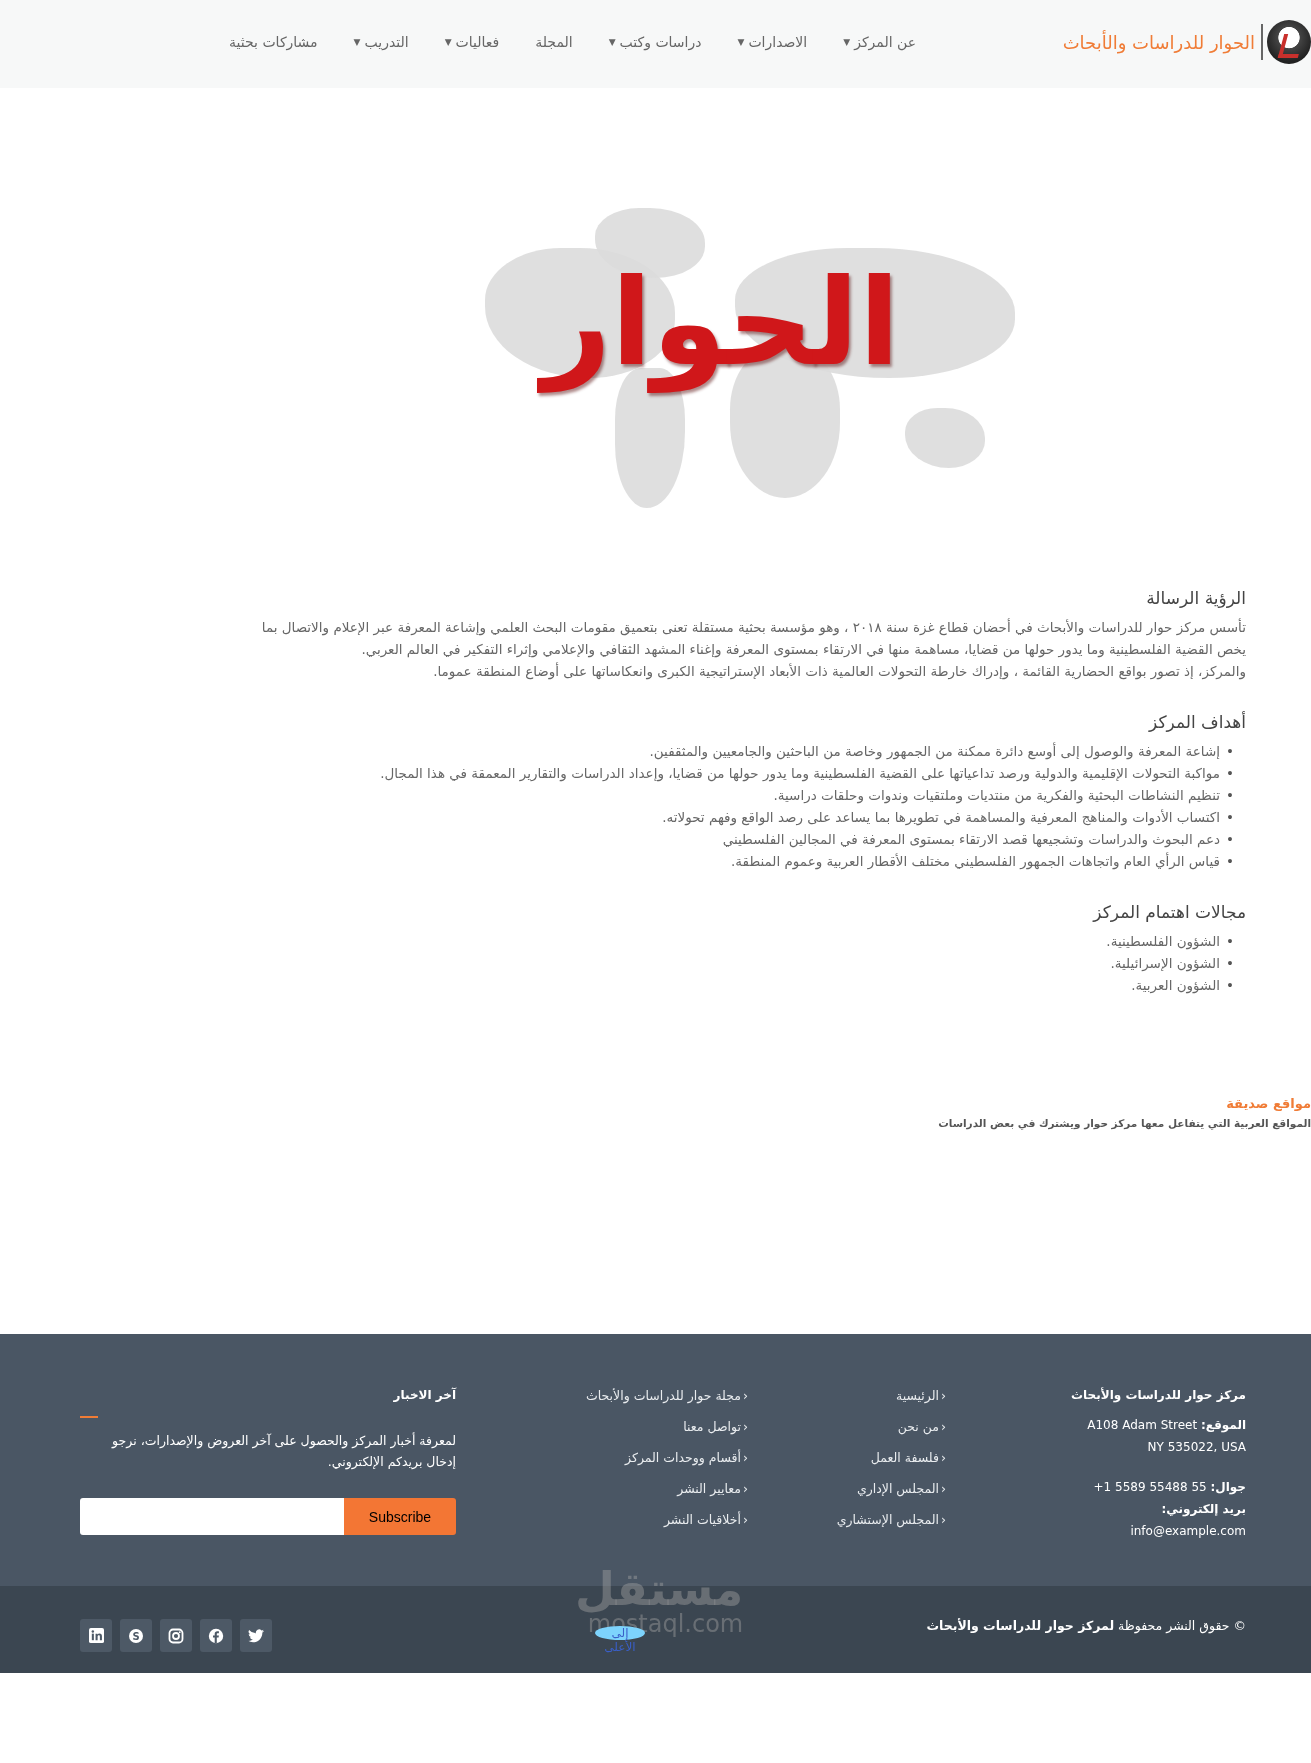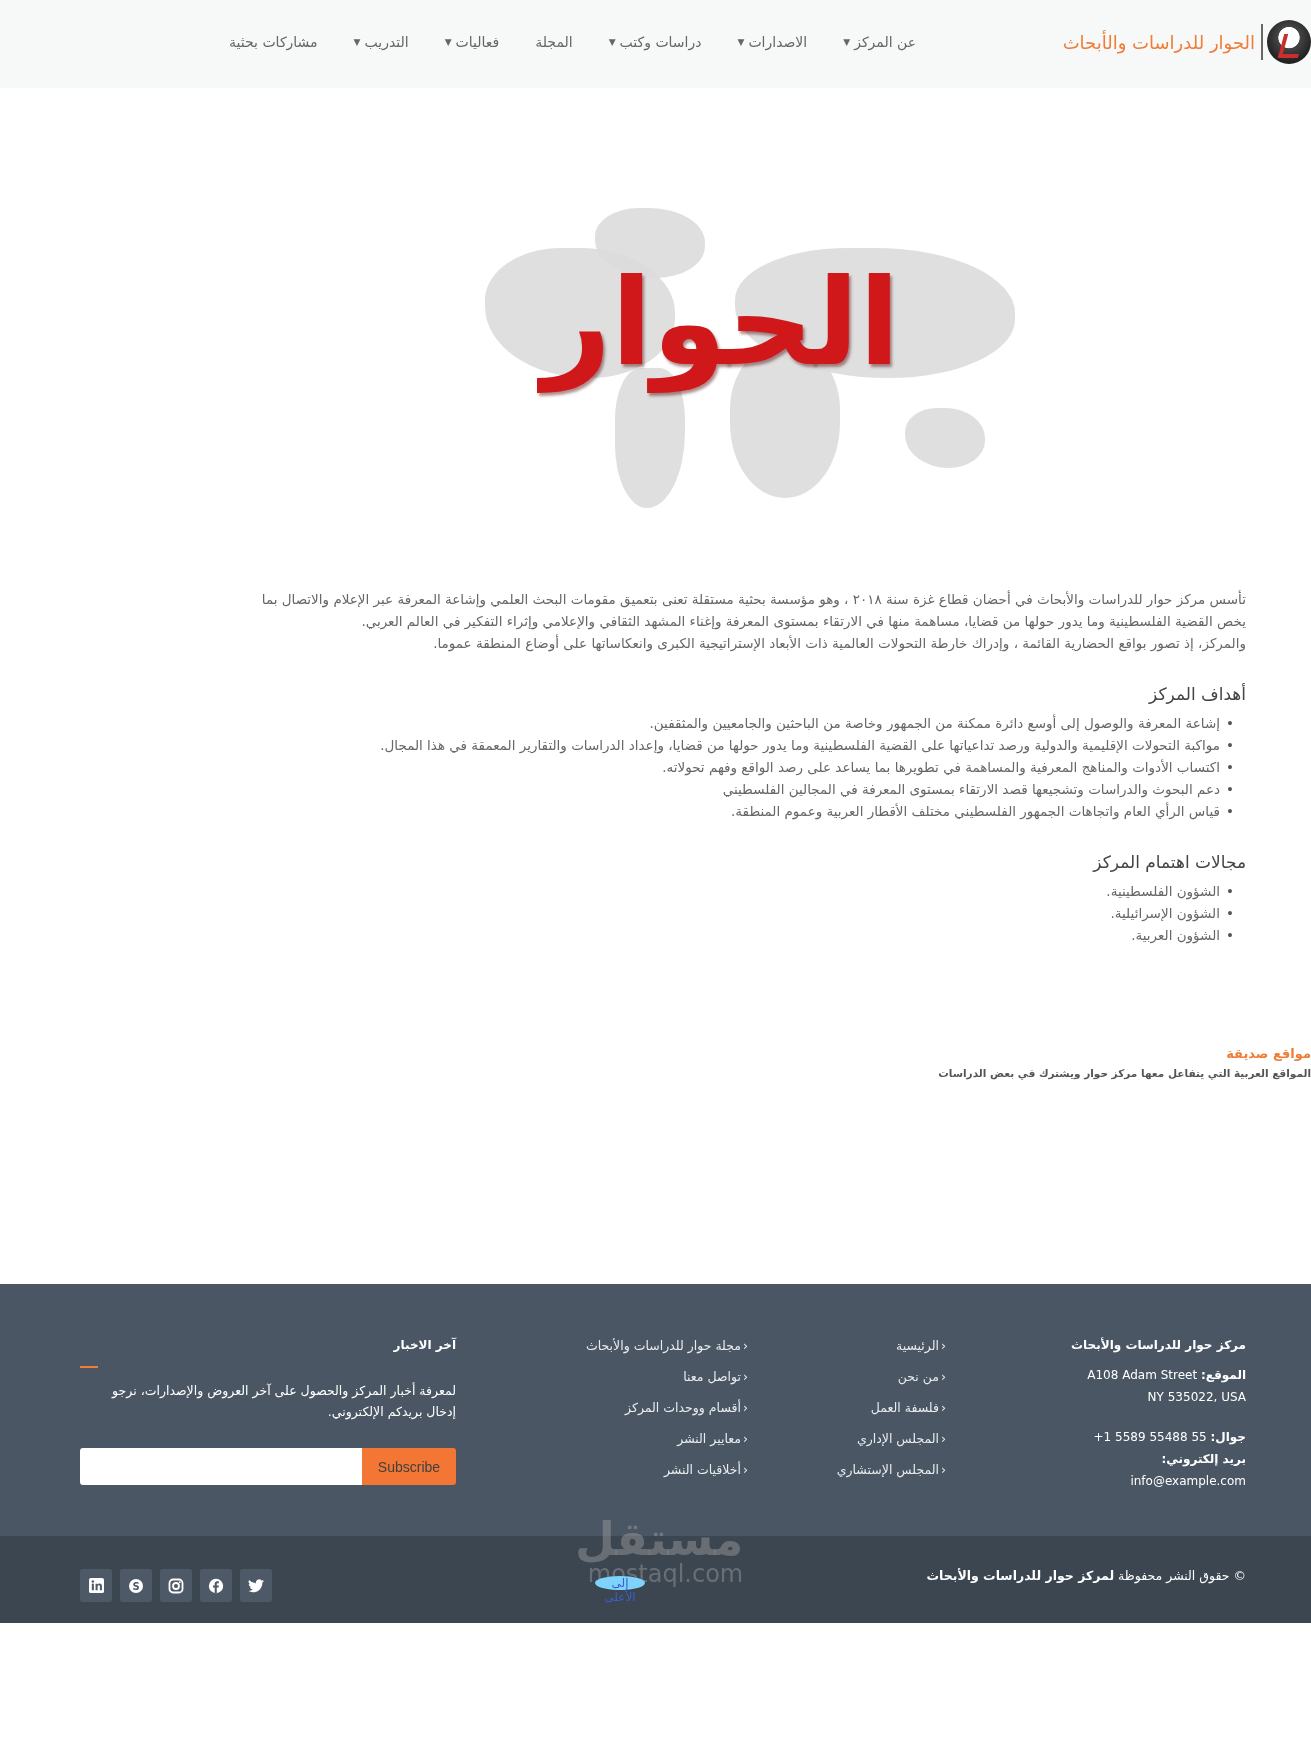--- a/index.html
+++ b/index.html
@@ -41,21 +41,21 @@
   .footer { background: #4a5664; height: 252px; position: relative; color: #fff; }
   .fcol { position: absolute; top: 54px; direction: rtl; }
   .fcol h4 { font-size: 12px; font-weight: bold; color: #fff; margin-bottom: 12px; }
   .fcol .line { font-size: 12px; line-height: 22px; color: #fff; }
   .fcol .line b { font-weight: bold; }
   .flinks a { display: block; font-size: 12.5px; color: #e9ecef; line-height: 31px; text-decoration: none; cursor: pointer; }
   .flinks a .chev { margin-left: 2px; }
   .news-text { font-size: 12.5px; line-height: 21px; color: #fff; width: 376px; }
   .subscribe { display: flex; direction: ltr; margin-top: 26px; width: 376px; height: 37px; border-radius: 3px; overflow: hidden; }
   .subscribe input { flex: 1; border: none; background: #fff; font-size: 13px; padding: 0 10px; }
-  .subscribe button { width: 94px; background: #f37634; color: #404040; border: none; font-size: 14px; cursor: pointer; font-family: "Liberation Sans", sans-serif; }
+  .subscribe button { width: 112px; background: #f37634; color: #000000; border: none; font-size: 14px; cursor: pointer; font-family: "Liberation Sans", sans-serif; }
 
   .bottom { background: #3b4651; height: 87px; position: relative; }
   .copyright { position: absolute; right: 65px; top: 32px; font-size: 12.5px; color: #fff; direction: rtl; }
   .copyright b { font-weight: bold; }
   .socials { position: absolute; left: 80px; top: 33px; display: flex; gap: 8px; direction: ltr; }
   .social { width: 32px; height: 33px; background: #4d5966; border-radius: 3px; display: flex; align-items: center; justify-content: center; cursor: pointer; color: #fff; }
   .totop { position: absolute; left: 595px; top: 40px; width: 50px; height: 14px; border-radius: 50%; background: #7dd3fc; color: #3a5fc8; font-size: 12px; text-align: center; line-height: 14px; cursor: pointer; }
   .watermark { position: absolute; left: 575px; top: -20px; color: rgba(160,160,160,.45); font-size: 46px; font-weight: bold; line-height: 1; text-align: right; pointer-events: none; }
   .watermark small { display: block; font-size: 24px; font-weight: normal; direction: ltr; }
 </style>
@@ -105,29 +105,31 @@
     <div class="land" style="left:130px;top:160px;width:70px;height:140px;border-radius:40% 40% 60% 50%;"></div>
     <div class="land" style="left:250px;top:40px;width:280px;height:130px;"></div>
     <div class="land" style="left:245px;top:140px;width:110px;height:150px;border-radius:45% 45% 55% 55%;"></div>
     <div class="land" style="left:420px;top:200px;width:80px;height:60px;"></div>
   </div>
   <div class="hero-title">الحوار</div>
 </section>
 
 <main class="content">
   <section class="section">
+    <h2>الرؤية الرسالة</h2>
     <p>تأسس مركز حوار للدراسات والأبحاث في أحضان قطاع غزة سنة ٢٠١٨ ، وهو مؤسسة بحثية مستقلة تعنى بتعميق مقومات البحث العلمي وإشاعة المعرفة عبر الإعلام والاتصال بما يخص القضية الفلسطينية وما يدور حولها من قضايا، مساهمة منها في الارتقاء بمستوى المعرفة وإغناء المشهد الثقافي والإعلامي وإثراء التفكير في العالم العربي.</p>
     <p>والمركز، إذ تصور بواقع الحضارية القائمة ، وإدراك خارطة التحولات العالمية ذات الأبعاد الإستراتيجية الكبرى وانعكاساتها على أوضاع المنطقة عموما.</p>
   </section>
 
   <section class="section">
     <h2>أهداف المركز</h2>
     <ul>
       <li>إشاعة المعرفة والوصول إلى أوسع دائرة ممكنة من الجمهور وخاصة من الباحثين والجامعيين والمثقفين.</li>
       <li>مواكبة التحولات الإقليمية والدولية ورصد تداعياتها على القضية الفلسطينية وما يدور حولها من قضايا، وإعداد الدراسات والتقارير المعمقة في هذا المجال.</li>
+      <li>تنظيم النشاطات البحثية والفكرية من منتديات وملتقيات وندوات وحلقات دراسية.</li>
       <li>اكتساب الأدوات والمناهج المعرفية والمساهمة في تطويرها بما يساعد على رصد الواقع وفهم تحولاته.</li>
       <li>دعم البحوث والدراسات وتشجيعها قصد الارتقاء بمستوى المعرفة في المجالين الفلسطيني</li>
       <li>قياس الرأي العام واتجاهات الجمهور الفلسطيني مختلف الأقطار العربية وعموم المنطقة.</li>
     </ul>
   </section>
 
   <section class="section">
     <h2>مجالات اهتمام المركز</h2>
     <ul>
       <li>الشؤون الفلسطينية.</li>

